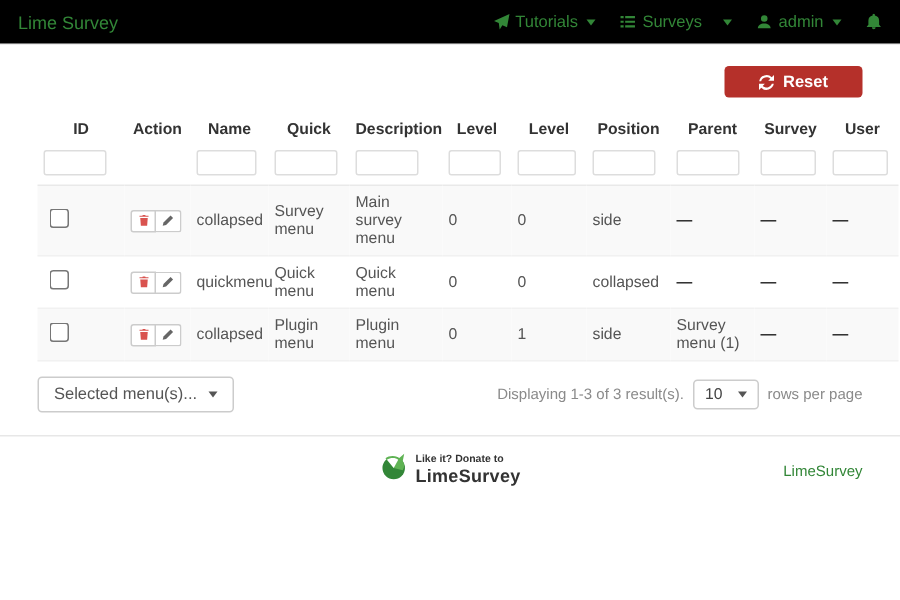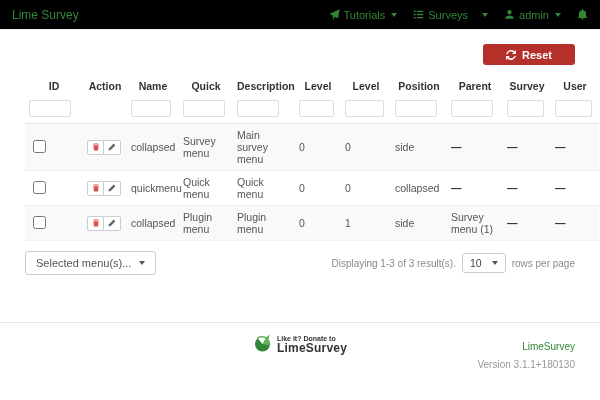--- a/index.html
+++ b/index.html
@@ -58,21 +58,21 @@
   .btn-selected { display: inline-flex; align-items: center; gap: 6px; background: #fff;
     border: 1px solid #ccc; border-radius: 3px; padding: 5px 10px; font-size: 11px; color: #555; cursor: pointer; }
   .btn-selected .caret { border-top-color: #555; }
   .pager { display: flex; align-items: center; gap: 6px; font-size: 10px; color: #8a8a8a; }
   .page-size { display: inline-flex; align-items: center; gap: 8px; border: 1px solid #ccc;
     border-radius: 3px; padding: 3px 7px; font-size: 10.5px; color: #444; background: #fff; cursor: pointer; }
   .page-size .caret { border-top-color: #555; }
 
   
   .footer { position: absolute; top: 290px; left: 0; right: 0; bottom: 0;
-    border-top: 1px solid #e7e7e7; background: #fff; margin-top: 32px; }
+    border-top: 1px solid #e7e7e7; background: #fff; }
   .donate { position: absolute; left: 50%; transform: translateX(-50%); top: 10px;
     display: flex; align-items: center; gap: 4px; cursor: pointer; }
   .donate-logo svg { width: 20px; height: 20px; }
   .donate-text { line-height: 1.1; }
   .donate-l1 { font-size: 7px; font-weight: 700; color: #333; }
   .donate-l2 { font-size: 12px; font-weight: 700; color: #333; letter-spacing: 0.2px; }
   .footer-right { position: absolute; right: 25px; top: 10px; text-align: right; line-height: 1.5; }
   .footer-link { font-size: 10px; color: #328637; text-decoration: none; }
   .footer-version { font-size: 10px; color: #999; }
 </style>
@@ -272,15 +272,14 @@
           <path d="M9.5 11 L5 5.5 C7 4 11 4 12.5 5.5 Z" fill="#fff"></path>
         </svg>
     </span>
     <span class="donate-text">
       <div class="donate-l1">Like it? Donate to</div>
       <div class="donate-l2">LimeSurvey</div>
     </span>
   </div>
   <div class="footer-right">
     <div><a class="footer-link" href="#">LimeSurvey</a></div>
-    <div class="footer-version">Version 3.1.1+180130</div>
   </div>
 </div>
 
 </body></html>

